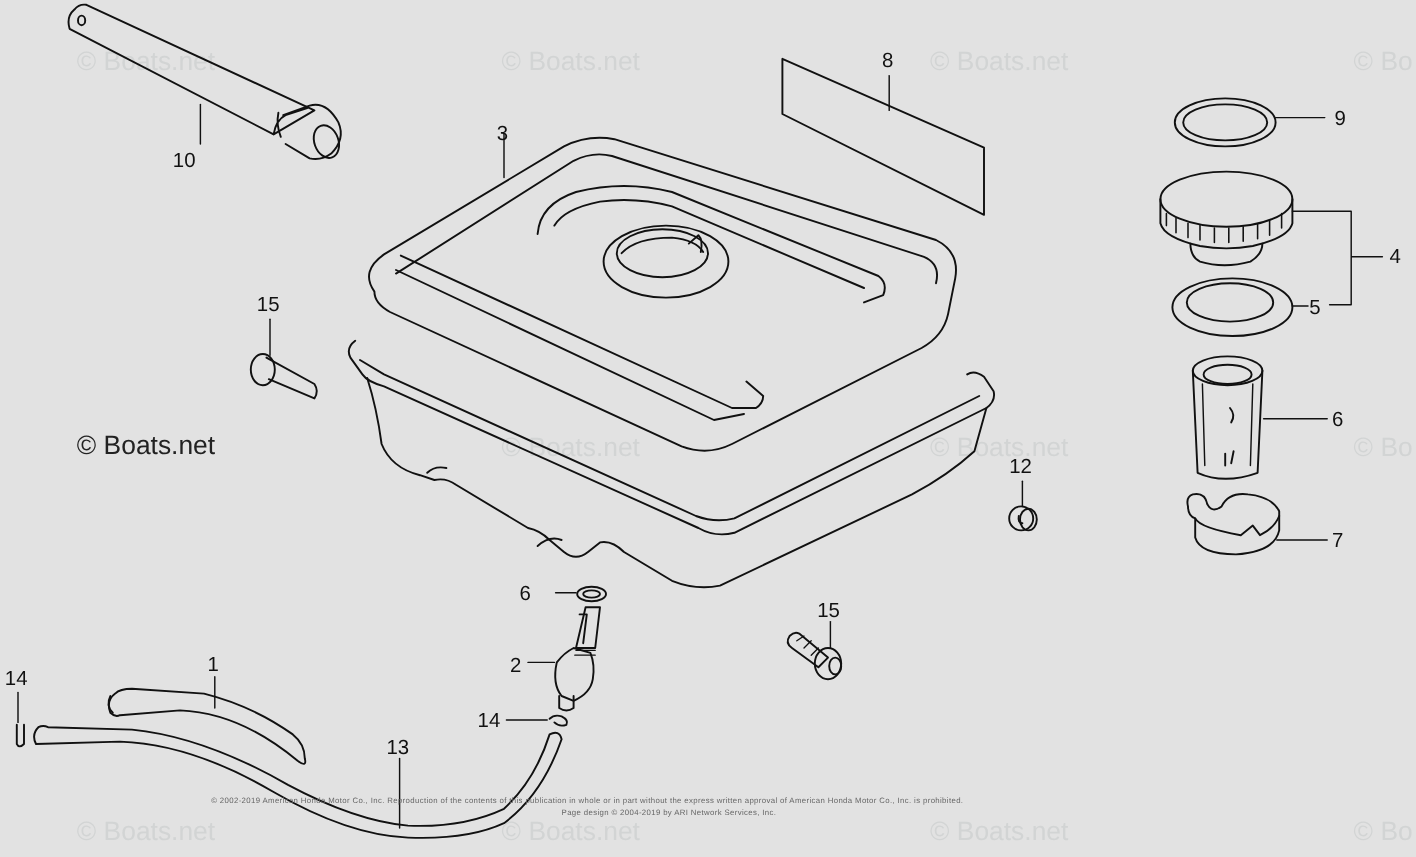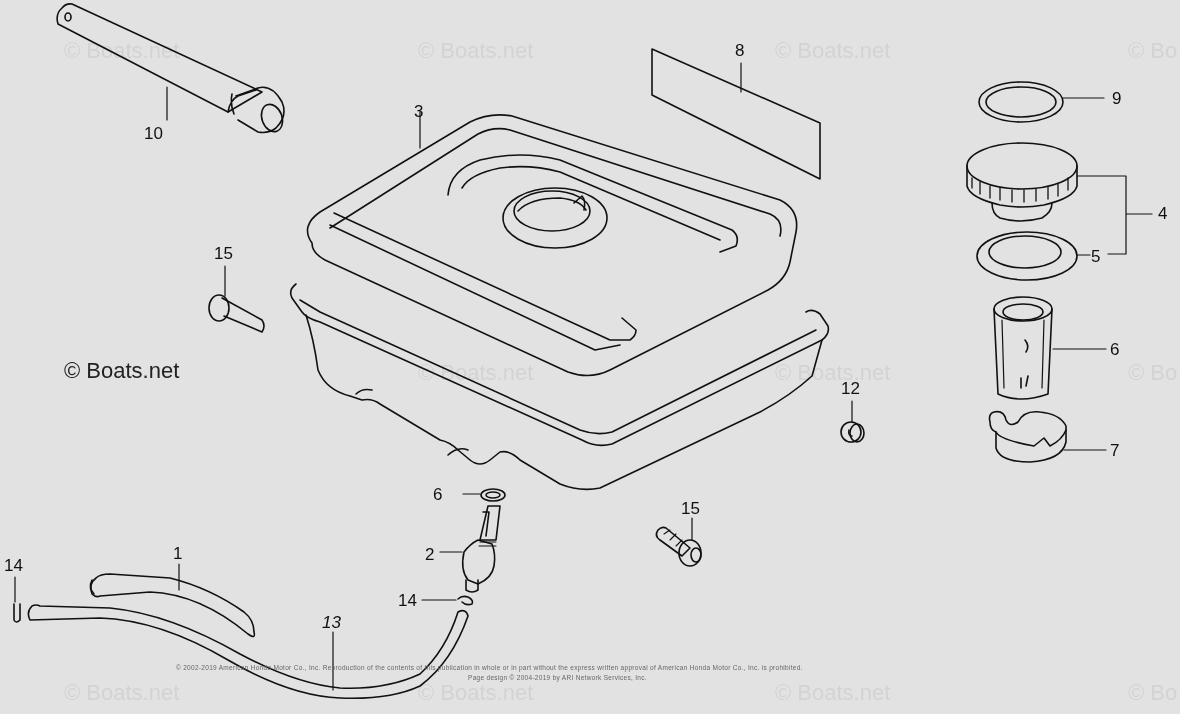--- a/index.html
+++ b/index.html
@@ -189,21 +189,21 @@
   <div class="callout" style="left:414px;top:103px;">3</div>
   <div class="callout" style="left:1158px;top:205px;">4</div>
   <div class="callout" style="left:1091px;top:248px;">5</div>
   <div class="callout" style="left:1110px;top:341px;">6</div>
   <div class="callout" style="left:1110px;top:442px;">7</div>
   <div class="callout" style="left:735px;top:42px;">8</div>
   <div class="callout" style="left:1112px;top:90px;">9</div>
   <div class="callout" style="left:144px;top:125px;">10</div>
   <div class="callout" style="left:433px;top:486px;">6</div>
   <div class="callout" style="left:841px;top:380px;">12</div>
-  <div class="callout" style="left:322px;top:614px;font-style:italic;">13</div>
+  <div class="callout" style="left:322px;top:614px;">13</div>
   <div class="callout" style="left:4px;top:557px;">14</div>
   <div class="callout" style="left:398px;top:592px;">14</div>
   <div class="callout" style="left:214px;top:245px;">15</div>
   <div class="callout" style="left:681px;top:500px;">15</div>
 
   <div class="copyright" style="left:176px;top:664px;">© 2002-2019 American Honda Motor Co., Inc. Reproduction of the contents of this publication in whole or in part without the express written approval of American Honda Motor Co., Inc. is prohibited.</div>
   <div class="copyright" style="left:468px;top:674px;">Page design © 2004-2019 by ARI Network Services, Inc.</div>
 </div>
 
 </body></html>

